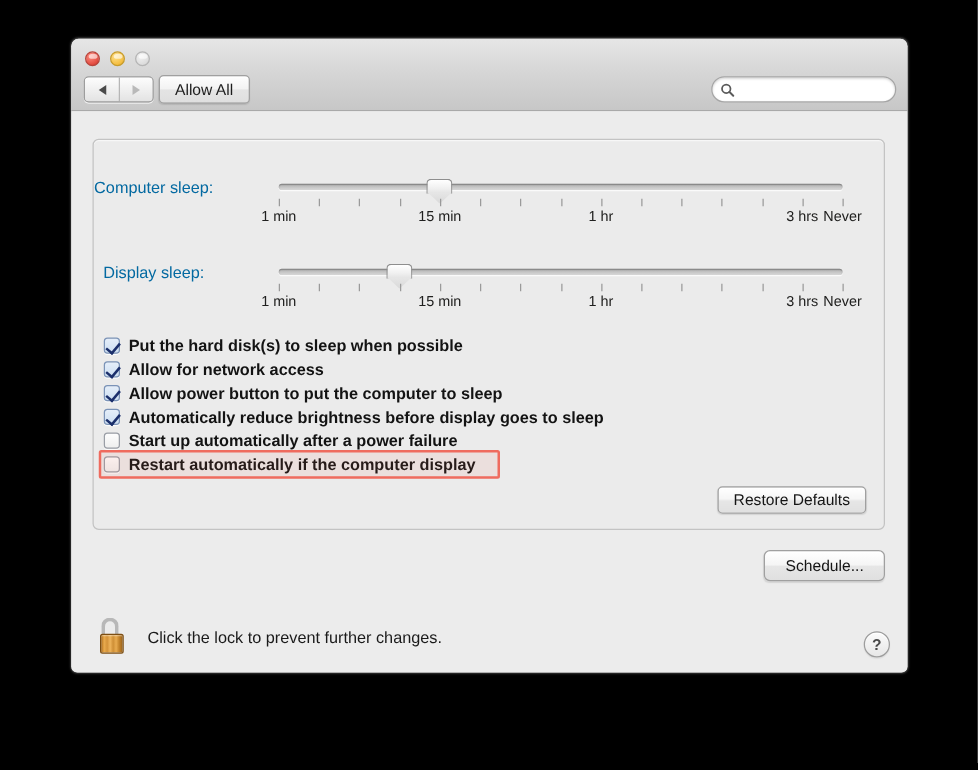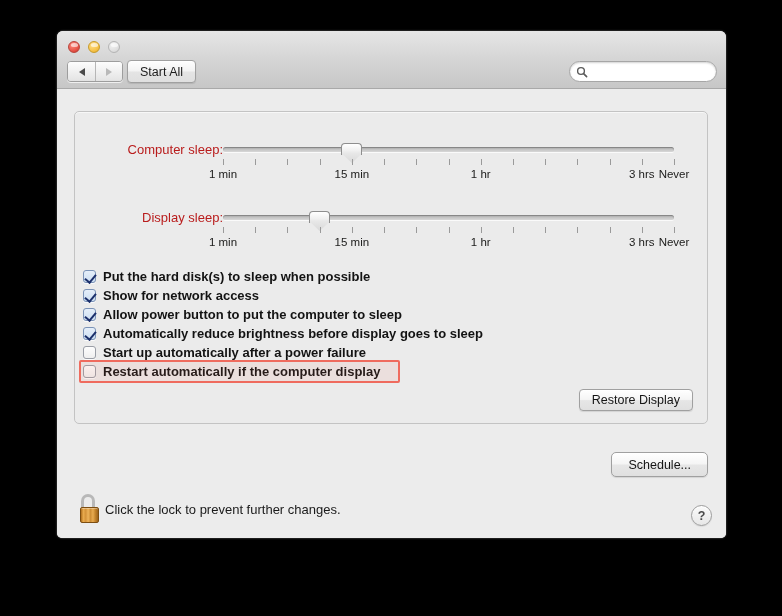--- a/index.html
+++ b/index.html
@@ -104,22 +104,22 @@
     background: #ebebeb;
     border: 1px solid #c3c3c3;
     border-radius: 5px;
     box-shadow: inset 0 1px 0 #f7f7f7;
   }
 
   
   .slider-row { position: absolute; left: 0; right: 0; }
   .slider-label {
     position: absolute; right: 100%; top: 0;
-    width: 200px; text-align: right;
-    font-size: 13px; color: #b91c1c; white-space: nowrap;
+    width: 200px; text-align: center;
+    font-size: 13px; color: #0369a1; white-space: nowrap;
   }
   .srow-inner { position: absolute; left: 148px; }
 
   .track {
     position: absolute; left: 0; top: 5px;
     width: 451px; height: 5px;
     border-radius: 3px;
     background: linear-gradient(to bottom, #a8a8a8 0%, #bebebe 35%, #d8d8d8 100%);
     box-shadow: inset 0 1px 1px rgba(0,0,0,0.25), 0 1px 0 #fafafa;
   }
@@ -208,21 +208,21 @@
   
   .push-btn {
     position: absolute;
     display: flex; align-items: center; justify-content: center;
     font-size: 12.5px; color: #151515;
     border: 1px solid #a0a0a0; border-radius: 4px;
     background: linear-gradient(to bottom, #ffffff 0%, #f5f5f5 47%, #e6e6e6 53%, #e0e0e0 100%);
     box-shadow: 0 1px 1px rgba(0,0,0,0.10), inset 0 1px 0 #fff;
   }
   #restore-defaults { right: 14px; bottom: 12px; height: 22px; padding: 0 12px; }
-  #schedule-btn { right: 18px; top: 351px; height: 25px; padding: 0 16px; border-radius: 5px; margin-top: 12px; }
+  #schedule-btn { right: 18px; top: 351px; height: 25px; padding: 0 16px; border-radius: 5px; }
 
   
   #lockrow {
     position: absolute; left: 22px; bottom: 14px;
     display: flex; align-items: center;
   }
   #lock-icon { position: relative; width: 24px; height: 30px; }
   #lock-shackle {
     position: absolute; left: 2px; top: 0;
     width: 14px; height: 14px;
@@ -236,21 +236,21 @@
     width: 19px; height: 16px;
     border-radius: 2px;
     background: linear-gradient(to right,
       #b06f1d 0%, #e9ab4e 14%, #d4933a 28%,
       #eeb45c 42%, #cf8f36 56%, #e8ab50 70%,
       #c4842c 84%, #9c631a 100%);
     border: 1px solid #7d4e12;
     box-shadow: inset 0 1px 0 rgba(255,255,255,0.35);
   }
   #lock-text {
-    margin-left: 2px;
+    margin-left: 15px;
     font-size: 13px; color: #1a1a1a;
     white-space: nowrap;
   }
 
   #help-btn {
     position: absolute; right: 14px; bottom: 12px;
     width: 21px; height: 21px; border-radius: 50%;
     border: 1px solid #9d9d9d;
     background: linear-gradient(to bottom, #fbfbfb, #e7e7e7);
     box-shadow: 0 1px 1px rgba(0,0,0,0.08), inset 0 1px 0 #fff;
@@ -272,21 +272,21 @@
     <div id="nav">
       <div class="navbtn" id="nav-back">
         <span class="tri tri-l"></span>
       </div>
       <div class="navbtn" id="nav-fwd">
         <span class="tri tri-r"></span>
       </div>
     </div>
 
     <div id="showall">
-      <span>Start All</span>
+      <span>Allow All</span>
     </div>
 
     <div id="search">
       <svg id="search-icon" width="12" height="12" viewBox="0 0 12 12">
         <circle cx="5" cy="5" r="3.4" fill="none" stroke="#5a5a5a" stroke-width="1.4"></circle>
         <line x1="7.6" y1="7.6" x2="10.6" y2="10.6" stroke="#5a5a5a" stroke-width="1.6" stroke-linecap="round"></line>
       </svg>
       <input id="search-input" type="text" placeholder="" style="">
     </div>
   </div>
@@ -369,21 +369,21 @@
         </div>
       </div>
 
       <div id="checklist">
           <div class="cbrow">
             <div class="cbox on"></div>
             <div class="cblabel">Put the hard disk(s) to sleep when possible</div>
           </div>
           <div class="cbrow">
             <div class="cbox on"></div>
-            <div class="cblabel">Show for network access</div>
+            <div class="cblabel">Allow for network access</div>
           </div>
           <div class="cbrow">
             <div class="cbox on"></div>
             <div class="cblabel">Allow power button to put the computer to sleep</div>
           </div>
           <div class="cbrow">
             <div class="cbox on"></div>
             <div class="cblabel">Automatically reduce brightness before display goes to sleep</div>
           </div>
           <div class="cbrow">
@@ -391,21 +391,21 @@
             <div class="cblabel">Start up automatically after a power failure</div>
           </div>
           <div class="cbrow">
             <div class="cbox"></div>
             <div class="cblabel">Restart automatically if the computer display</div>
             <div class="highlight-box"></div>
           </div>
         </div>
 
       <div class="push-btn" id="restore-defaults">
-        <span>Restore Display</span>
+        <span>Restore Defaults</span>
       </div>
     </div>
 
     <div class="push-btn" id="schedule-btn">
       <span>Schedule...</span>
     </div>
 
     <div id="lockrow">
       <div id="lock-icon">
         <div id="lock-shackle"></div>

